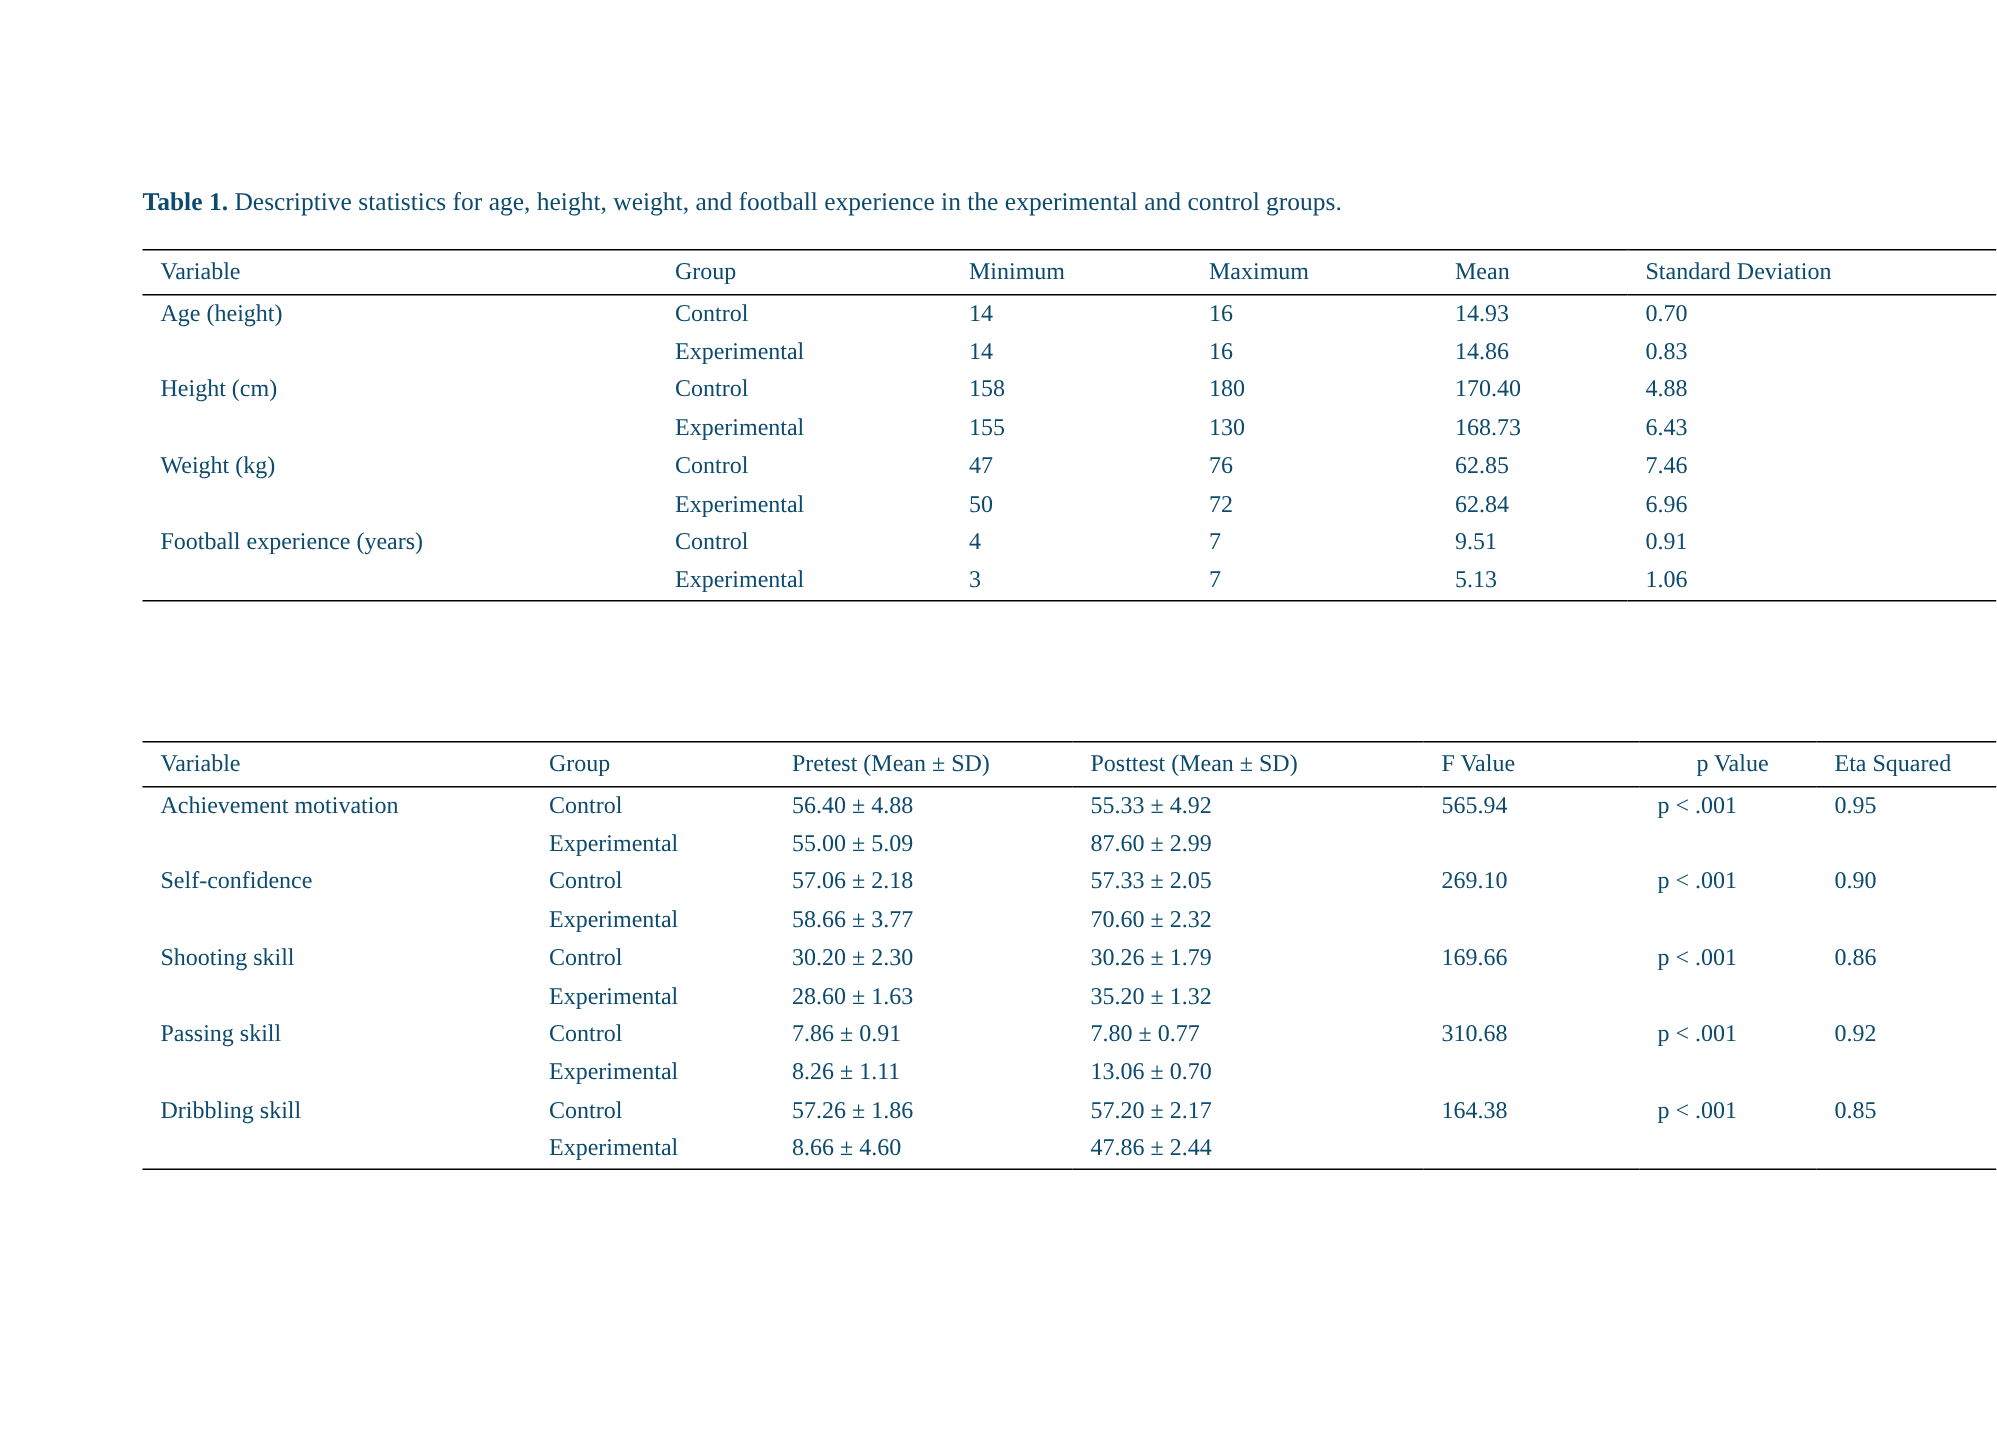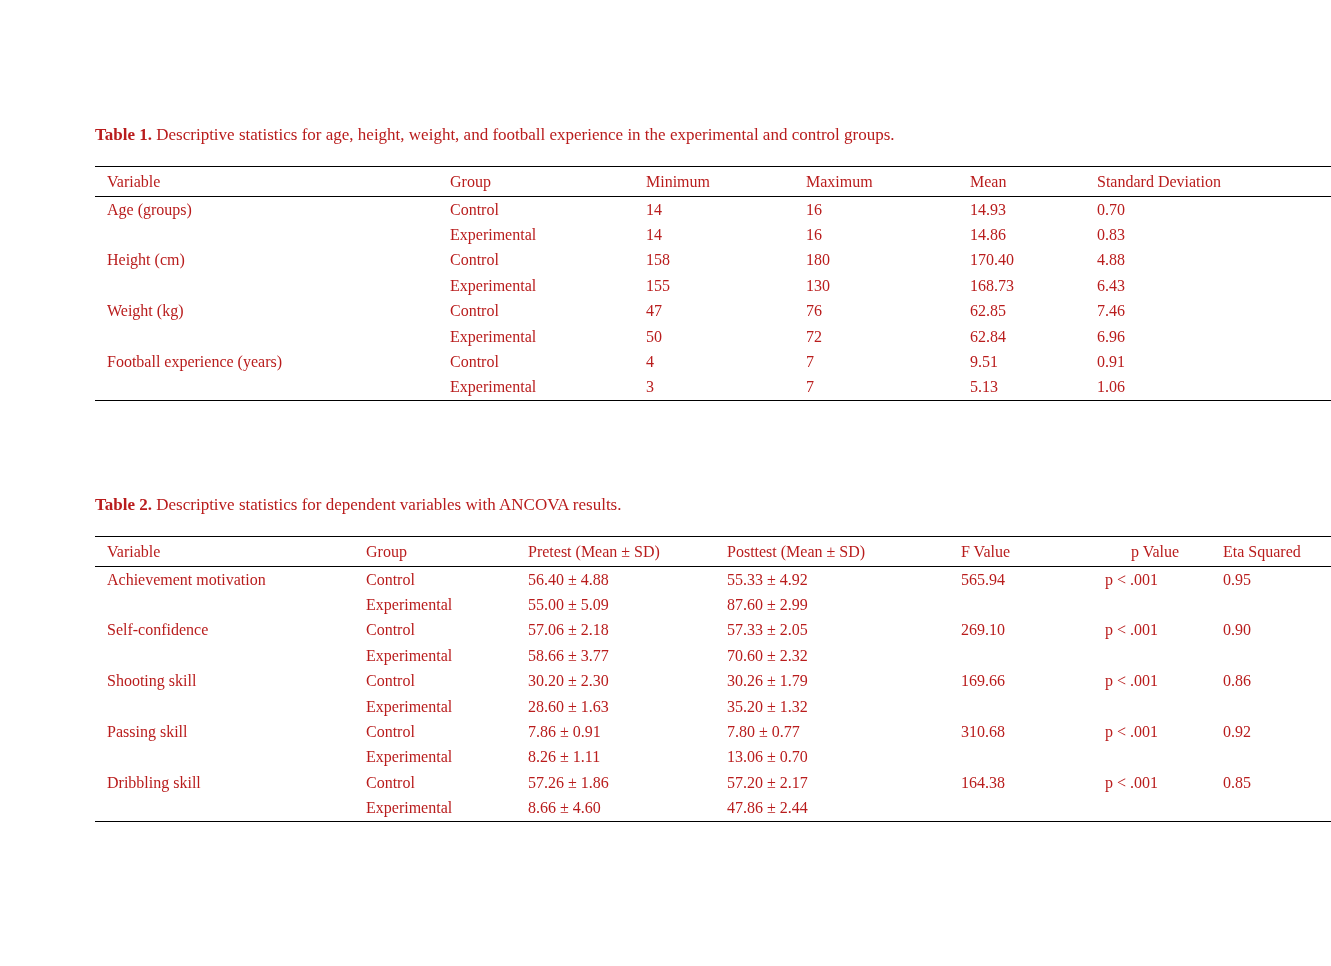--- a/index.html
+++ b/index.html
@@ -6,21 +6,21 @@
     margin: 0;
     padding: 0;
     background: #ffffff;
   }
   .page {
     position: relative;
     width: 1331px;
     height: 966px;
     background: #ffffff;
     font-family: "Liberation Serif", "DejaVu Serif", serif;
-    color: #b91c1c;
+    color: #0c4a6e;
     overflow: hidden;
   }
   .table-block {
     position: absolute;
     left: 95px;
     width: 1141px;
   }
   #block-table1 { top: 124px; }
   #block-table2 { top: 494px; }
   .caption {
@@ -85,21 +85,21 @@
             <th>Variable</th>
             <th>Group</th>
             <th>Minimum</th>
             <th>Maximum</th>
             <th>Mean</th>
             <th>Standard Deviation</th>
           </tr>
         </thead>
       <tbody>
           <tr>
-            <td>Age (groups)</td>
+            <td>Age (height)</td>
             <td>Control</td>
             <td>14</td>
             <td>16</td>
             <td>14.93</td>
             <td>0.70</td>
           </tr>
           <tr>
             <td></td>
             <td>Experimental</td>
             <td>14</td>
@@ -153,21 +153,20 @@
             <td>3</td>
             <td>7</td>
             <td>5.13</td>
             <td>1.06</td>
           </tr>
         </tbody>
     </table>
   </section>
 
   <section class="table-block" id="block-table2">
-    <p class="caption"><b>Table 2.</b> <span>Descriptive statistics for dependent variables with ANCOVA results.</span></p>
     <table id="table2">
       <thead>
           <tr>
             <th>Variable</th>
             <th>Group</th>
             <th>Pretest (Mean ± SD)</th>
             <th>Posttest (Mean ± SD)</th>
             <th>F Value</th>
             <th>p Value</th>
             <th>Eta Squared</th>

